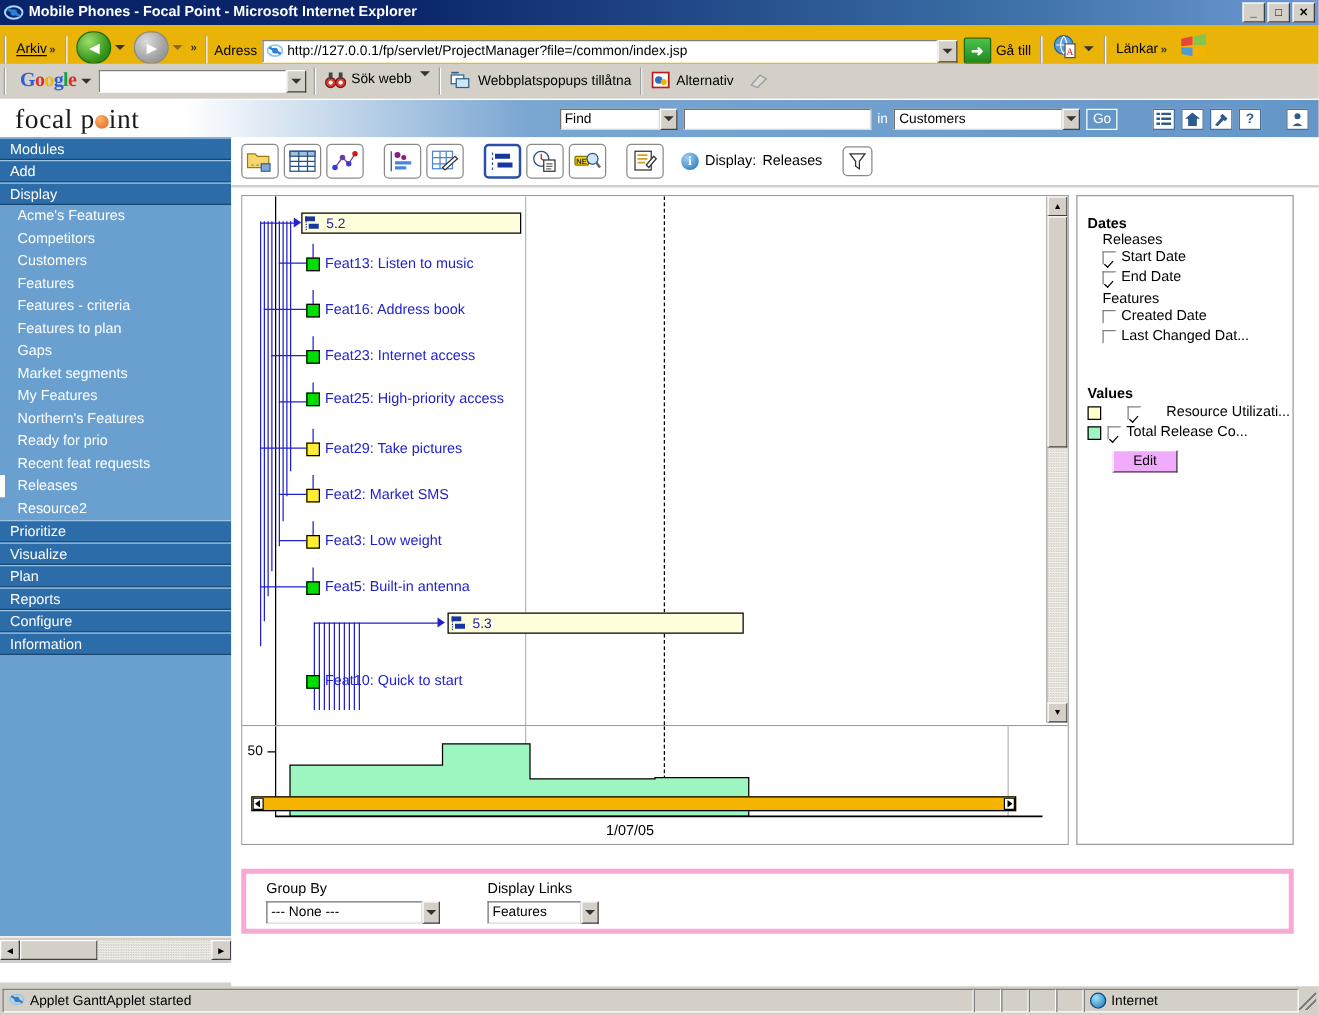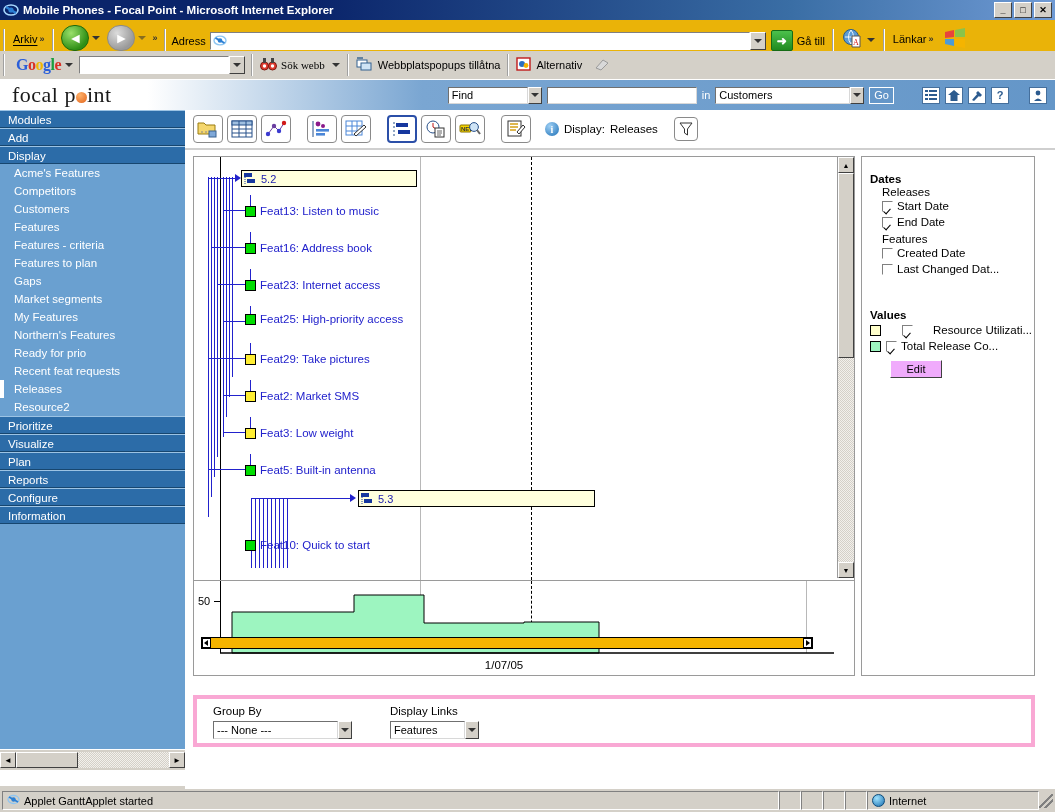--- a/index.html
+++ b/index.html
@@ -197,20 +197,21 @@
     <div class="addrbar">
       <span class="addr-lbl">Adress</span>
       <div class="addr-input">
         <span class="addr-ie-ico">
           <svg width="14" height="13" viewBox="0 0 14 13">
               <ellipse cx="7" cy="6.5" rx="6" ry="4.4" fill="none" stroke="#8fc6f2" stroke-width="1.4"></ellipse>
               <path d="M2.5 4 L11.5 9" stroke="#2b7fd4" stroke-width="2" fill="none"></path>
               <circle cx="7" cy="6.5" r="2.3" fill="#2b7fd4"></circle>
             </svg>
         </span>
+        <span class="addr-txt">http://127.0.0.1/fp/servlet/ProjectManager?file=/common/index.jsp</span>
       </div>
       <div class="combo-arrow">
           <span class="tri-dn" style="margin:0"></span>
         </div>
       <div class="goto">
         <span class="go-ico">➜</span>
         <span style="margin-left:4px;font-size:11px;">Gå till</span>
       </div>
     </div>
     <div class="sep-v" style="margin-left:7px"></div>
@@ -242,21 +243,21 @@
 
   <div class="gtoolbar">
     <div class="sep-v"></div>
     <span class="glogo"><span class="b">G</span><span class="r">o</span><span class="y">o</span><span class="b">g</span><span class="g">l</span><span class="r">e</span></span>
     <span class="tri-dn" style="margin-left:4px"></span>
     <div class="gin" style="margin-left:6px;"></div>
     <div class="combo-arrow">
         <span class="tri-dn" style="margin:0"></span>
       </div>
     <div class="sep-v" style="margin-left:6px"></div>
-    <div style="display:flex;align-items:center;gap:4px;padding:0 4px;font-family:Liberation Serif, serif;">
+    <div style="display:flex;align-items:flex-start;gap:4px;padding:0 4px;">
       <span>
         <svg width="17" height="14" viewBox="0 0 17 14">
             <circle cx="4.5" cy="9" r="4" fill="#e03a2f" stroke="#7a1a12"></circle>
             <circle cx="12.5" cy="9" r="4" fill="#e03a2f" stroke="#7a1a12"></circle>
             <circle cx="4.5" cy="9" r="1.7" fill="#fff"></circle>
             <circle cx="12.5" cy="9" r="1.7" fill="#fff"></circle>
             <rect x="3" y="1" width="3" height="5" fill="#444"></rect>
             <rect x="11" y="1" width="3" height="5" fill="#444"></rect>
           </svg>
       </span>

